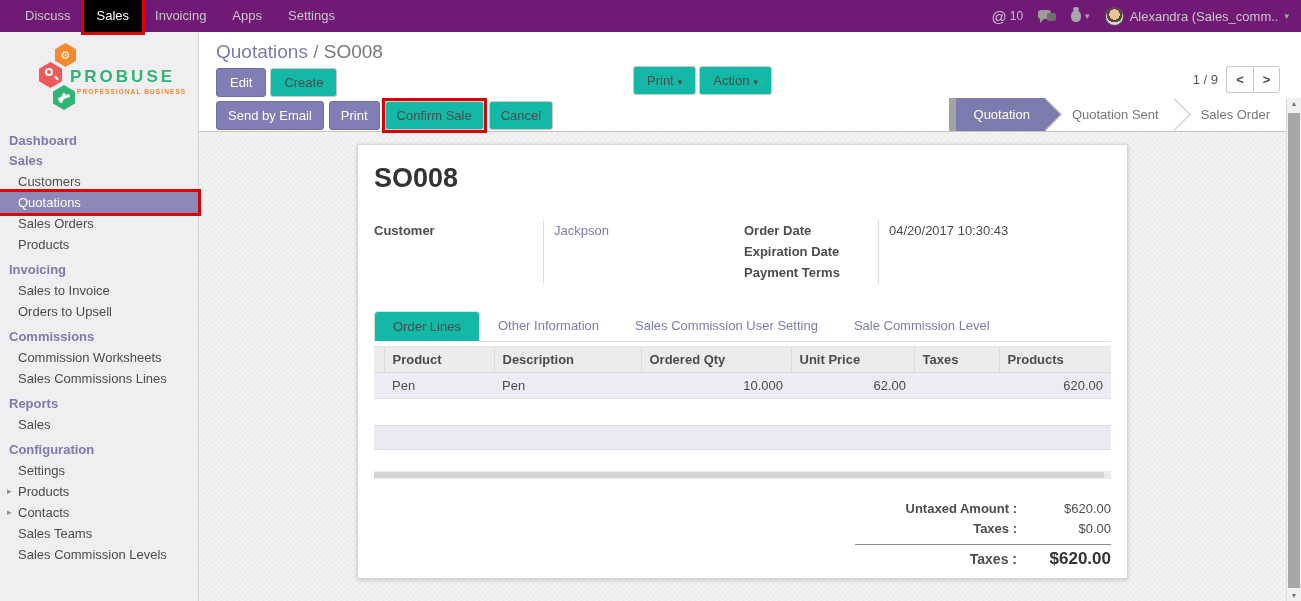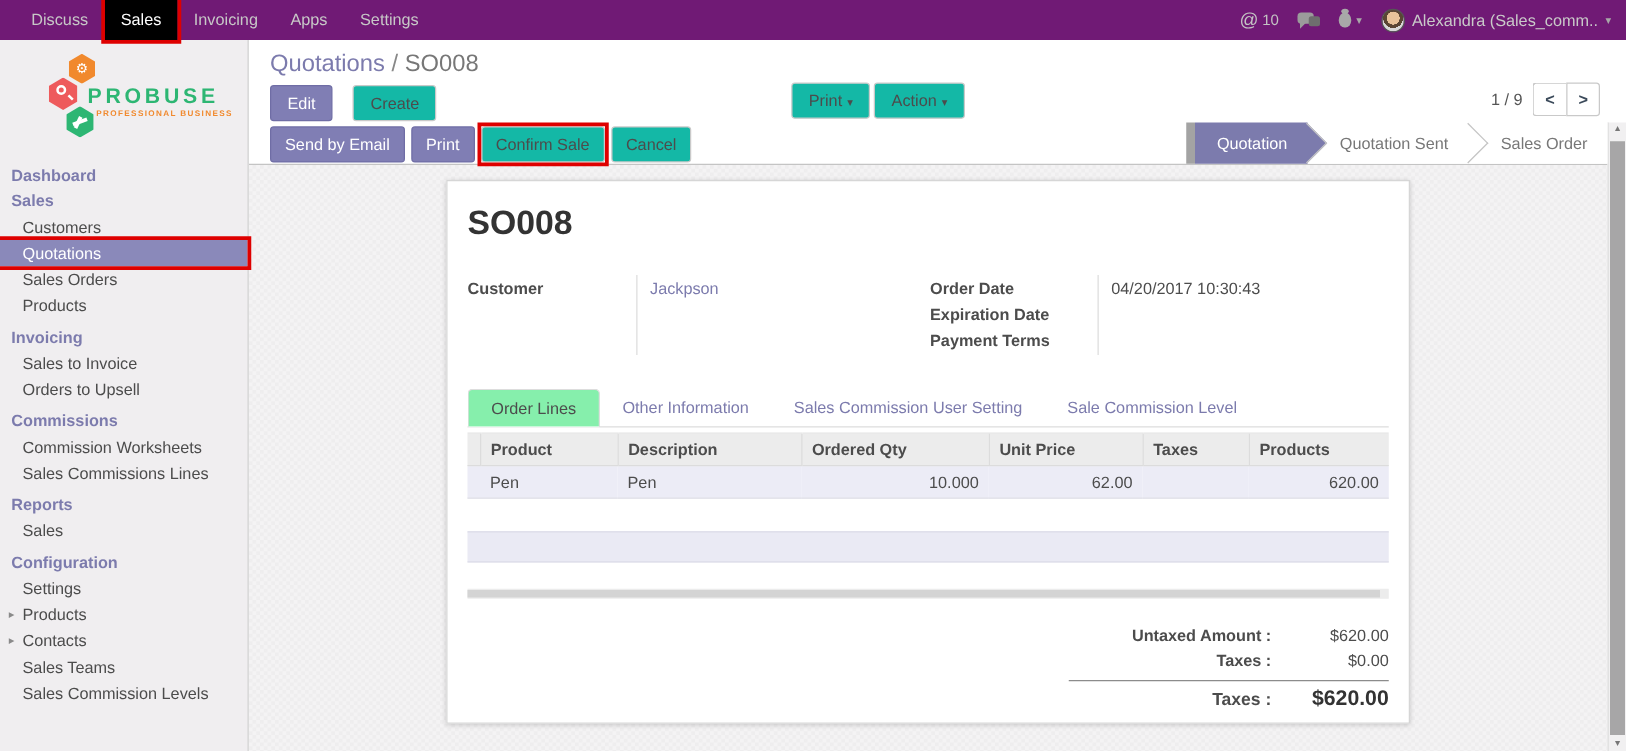--- a/index.html
+++ b/index.html
@@ -63,21 +63,21 @@
   .main { position: absolute; left: 199px; top: 32px; right: 0; bottom: 0; background: #fff; }
 
   .control-panel { position: absolute; left: 0; right: 0; top: 0; height: 66px; background: #fff; }
   .breadcrumb { position: absolute; left: 17px; top: 9px; font-size: 19px; }
   .bc-link { color: #7c7bad; cursor: pointer; }
   .bc-sep { color: #888; }
   .bc-current { color: #777; }
   .btn { display: inline-block; font-size: 13px; line-height: 1; padding: 7px 13px; border-radius: 3px;
          border: 1px solid #c9c9c9; background: #14b8a6; color: #4c4c4c; cursor: pointer; }
   .btn-primary { background: #807eb4; border-color: #6f6da5; color: #fff; }
-  .cp-buttons { position: absolute; left: 17px; top: 36px; display: flex; gap: 16px; }
+  .cp-buttons { position: absolute; left: 17px; top: 36px; display: flex; gap: 4px; }
   .cp-center { position: absolute; left: 434px; top: 34px; display: flex; gap: 3px; }
   .btn .dd-caret { font-size: 9px; color: inherit; margin-left: 4px; }
   .pager { position: absolute; right: 21px; top: 34px; display: flex; align-items: center; gap: 8px; }
   .pager-text { color: #555; }
   .pager-btns { display: flex; }
   .pager-btn { width: 27px; height: 27px; border: 1px solid #c9c9c9; background: #fff; color: #3b4a5a;
     font-weight: bold; font-size: 13px; text-align: center; line-height: 25px; cursor: pointer; }
   .pager-btn:first-child { border-radius: 3px 0 0 3px; border-right: none; }
   .pager-btn:last-child { border-radius: 0 3px 3px 0; }
 
@@ -108,35 +108,35 @@
   .v-arrow-down { position: absolute; bottom: 2px; left: 0; width: 100%; text-align: center; font-size: 7px; color: #777; }
   .v-thumb { position: absolute; top: 15px; bottom: 13px; left: 1px; right: 1px; background: #a7a6a7; }
 
   
   .sheet { position: absolute; left: 158px; top: 12px; width: 771px; height: 435px;
     background: #fff; border: 1px solid #d6d6d6; box-shadow: 0 1px 4px rgba(0,0,0,.18);
     padding: 18px 16px; }
   .sheet-title { font-size: 27px; font-weight: bold; color: #333; margin-bottom: 26px; }
   .field-groups { display: flex; }
   .fgroup { display: flex; }
-  .fgroup-left { width: 370px; }
+  .fgroup-left { width: 370px; gap: 34px; }
   .flabels { }
   .flabel { line-height: 21px; font-weight: bold; color: #4c4c4c; }
   .fgroup-left .flabels { width: 135px; }
   .fgroup-right .flabels { width: 134px; }
   .fvalues { border-left: 1px solid #ddd; padding-left: 10px; }
   .fgroup-left .fvalues { min-height: 27px; width: 180px; }
   .fgroup-right .fvalues { min-height: 64px; width: 215px; }
   .fvalue { line-height: 21px; color: #4c4c4c; min-height: 21px; }
   .fvalue.link { color: #7c7bad; cursor: pointer; }
 
   .notebook { margin-top: 26px; }
   .tabs { border-bottom: 1px solid #ddd; display: flex; }
   .tab { padding: 7px 18px; color: #7c7bad; cursor: pointer; position: relative; top: 1px; font-size: 13px; }
-  .tab.active { background: #86efac; color: #4c4c4c; border: 1px solid #ddd; border-bottom: 1px solid #fff; border-radius: 4px 4px 0 0; }
+  .tab.active { background: #14b8a6; color: #4c4c4c; border: 1px solid #ddd; border-bottom: 1px solid #fff; border-radius: 4px 4px 0 0; }
 
   table.olines { width: 100%; border-collapse: collapse; table-layout: fixed; margin-top: 4px; }
   .olines th { background: #ececec; font-weight: bold; color: #4c4c4c; text-align: left;
     padding: 5px 8px; border-left: 1px solid #dcdcdc; border-bottom: 1px solid #dcdcdc; border-top: 1px solid #e4e4e4; font-size: 13px; }
   .olines th:first-child { border-left: none; padding: 0; }
   .olines td { padding: 5px 8px; border-bottom: 1px solid #e0e0e6; font-size: 13px; color: #4c4c4c; }
   .olines tr.data-row td { background: #ececf6; }
   .olines td.handle, .olines th.handle { background: #ececec; padding: 0; }
   .num { text-align: right; }
 

